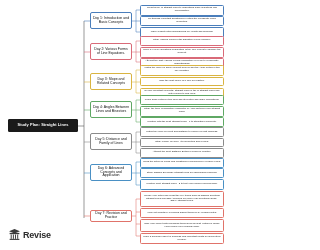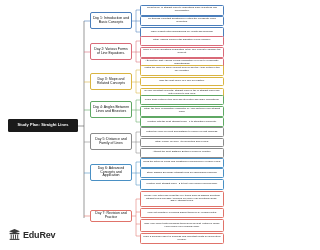--- a/index.html
+++ b/index.html
@@ -120,16 +120,16 @@
   <div class="logo">
     <svg class="logo-mark" viewBox="0 0 24 24">
       <rect x="3" y="9" width="18" height="2.4" fill="#3a3a3a"></rect>
       <path d="M2 6 L12 2 L22 6 L12 10 Z" fill="#3a3a3a"></path>
       <rect x="5" y="12" width="1.8" height="8" fill="#3a3a3a"></rect>
       <rect x="9" y="12" width="1.8" height="8" fill="#3a3a3a"></rect>
       <rect x="13" y="12" width="1.8" height="8" fill="#3a3a3a"></rect>
       <rect x="17" y="12" width="1.8" height="8" fill="#3a3a3a"></rect>
       <rect x="3" y="20" width="18" height="2" fill="#3a3a3a"></rect>
     </svg>
-    <span class="logo-text">EduRev</span>
+    <span class="logo-text">Revise</span>
   </div>
 
 </div>
 
 </body></html>

